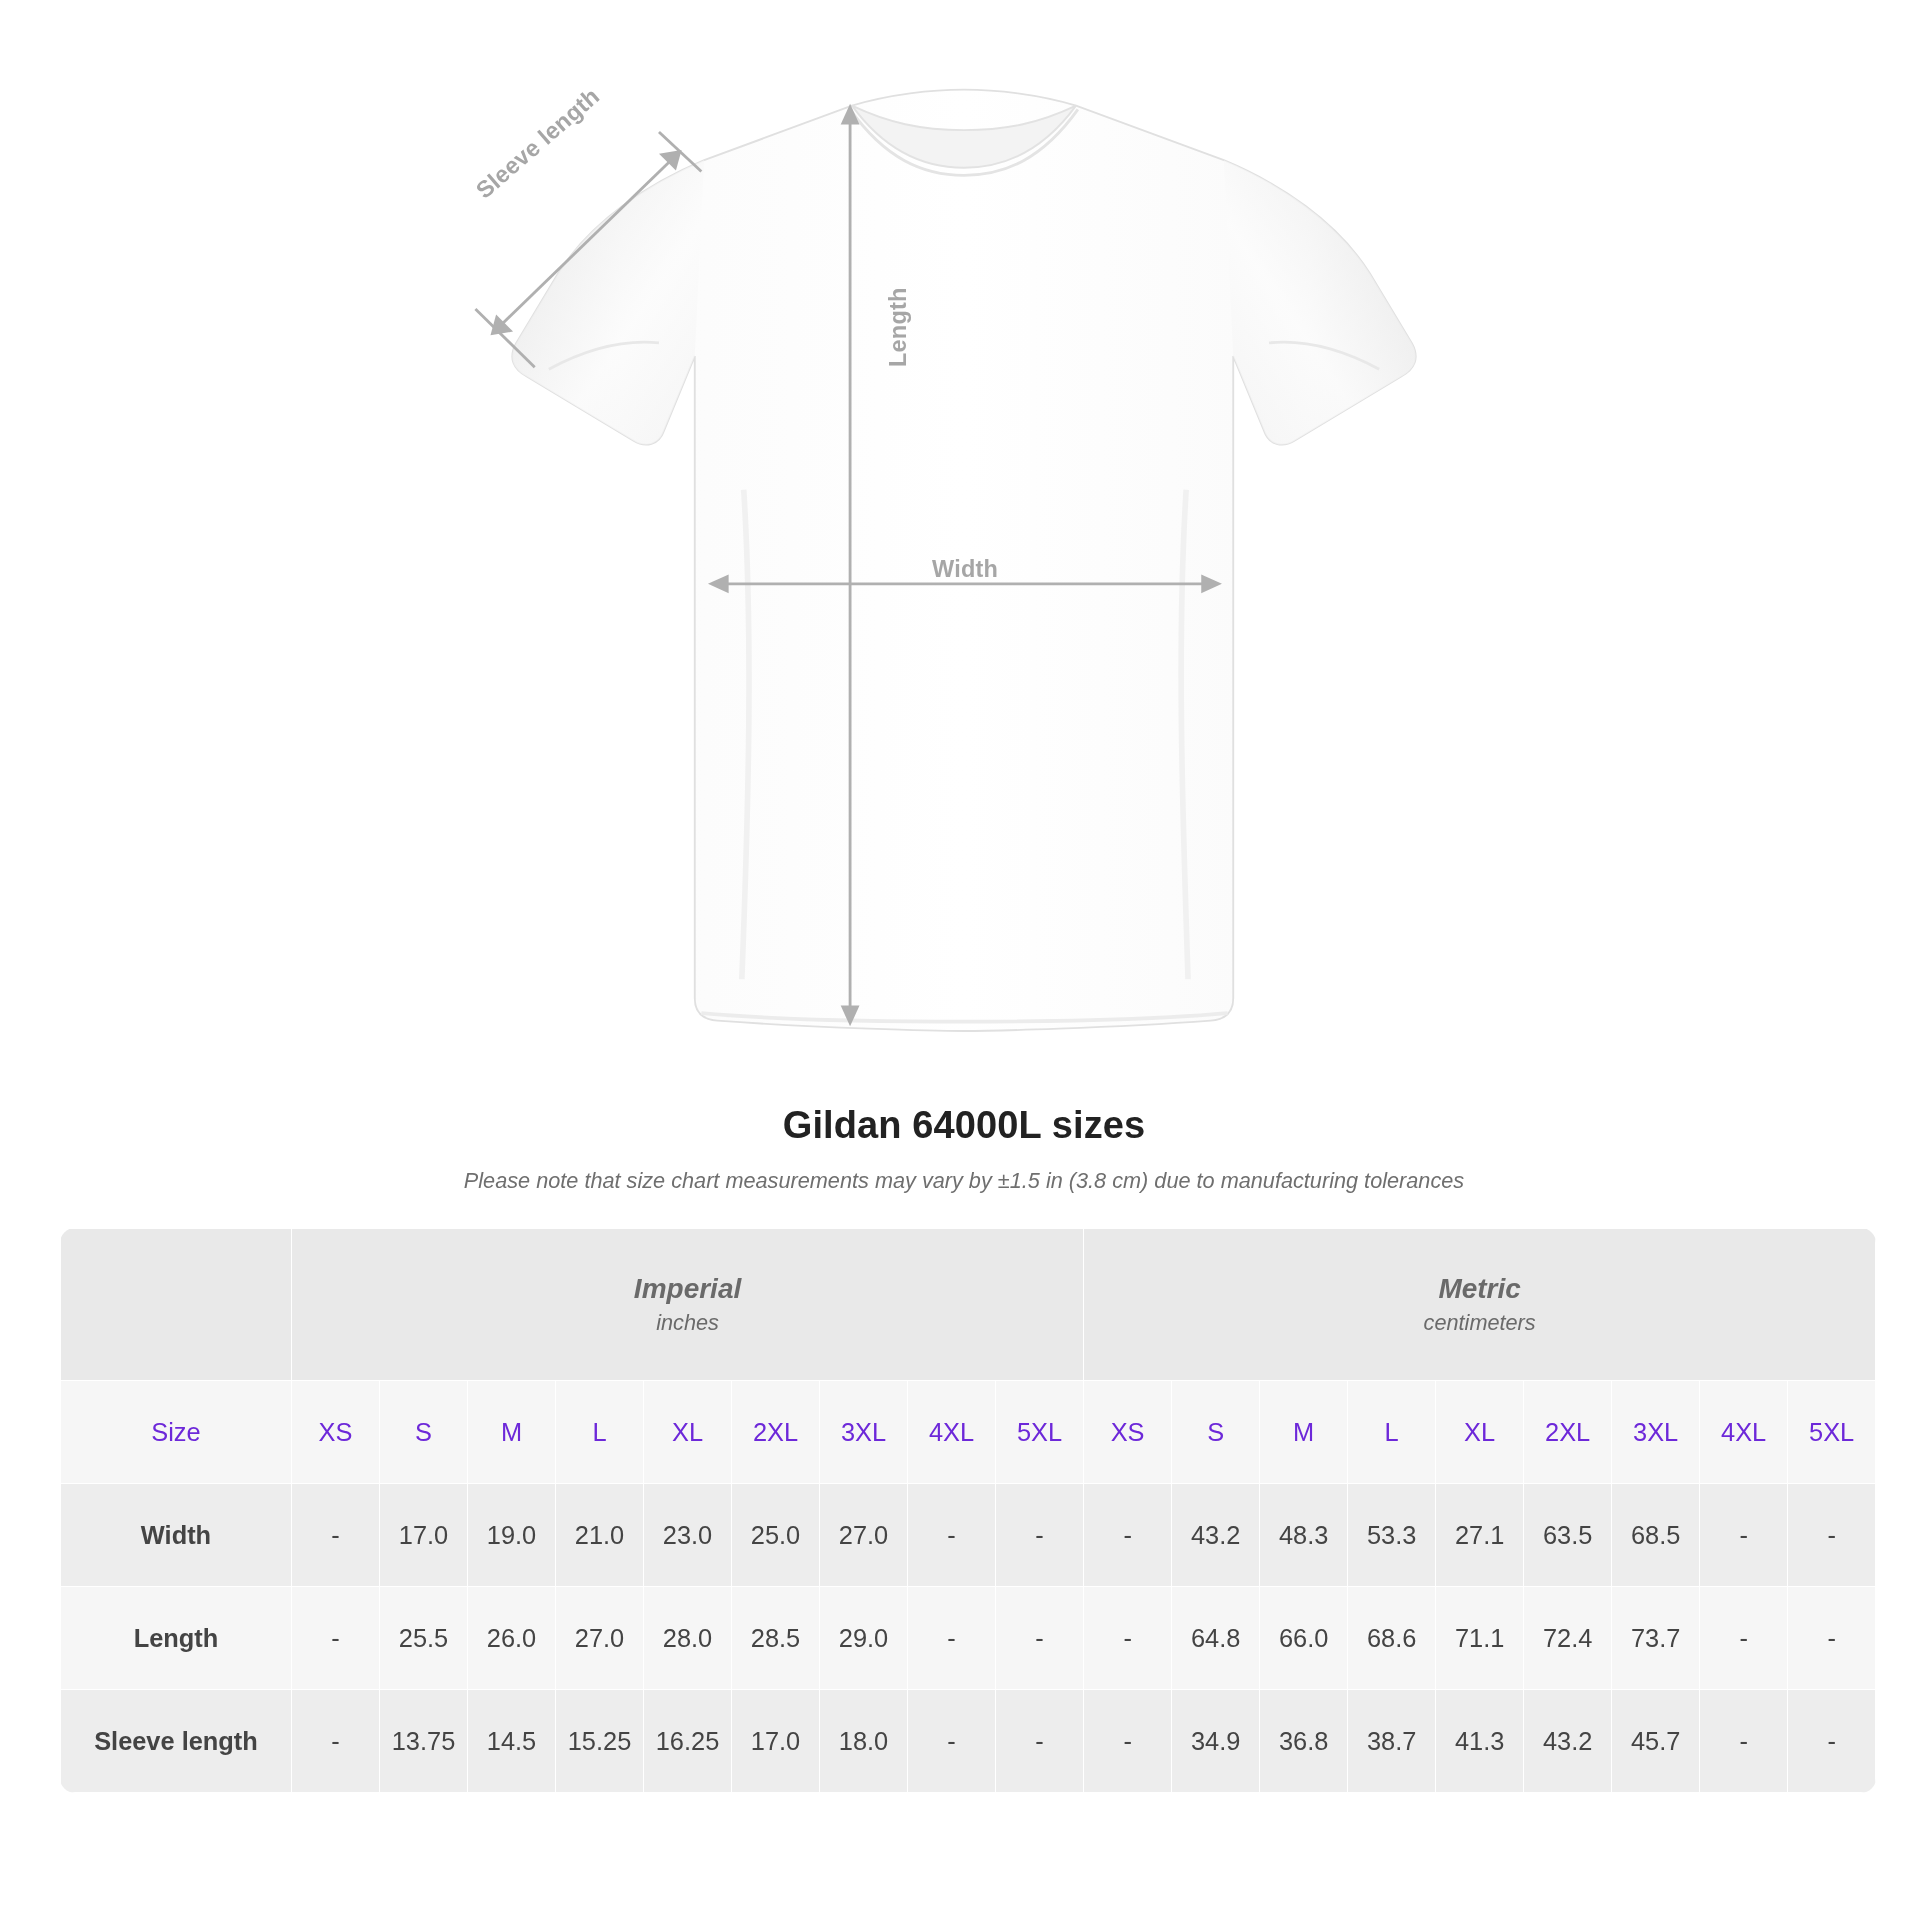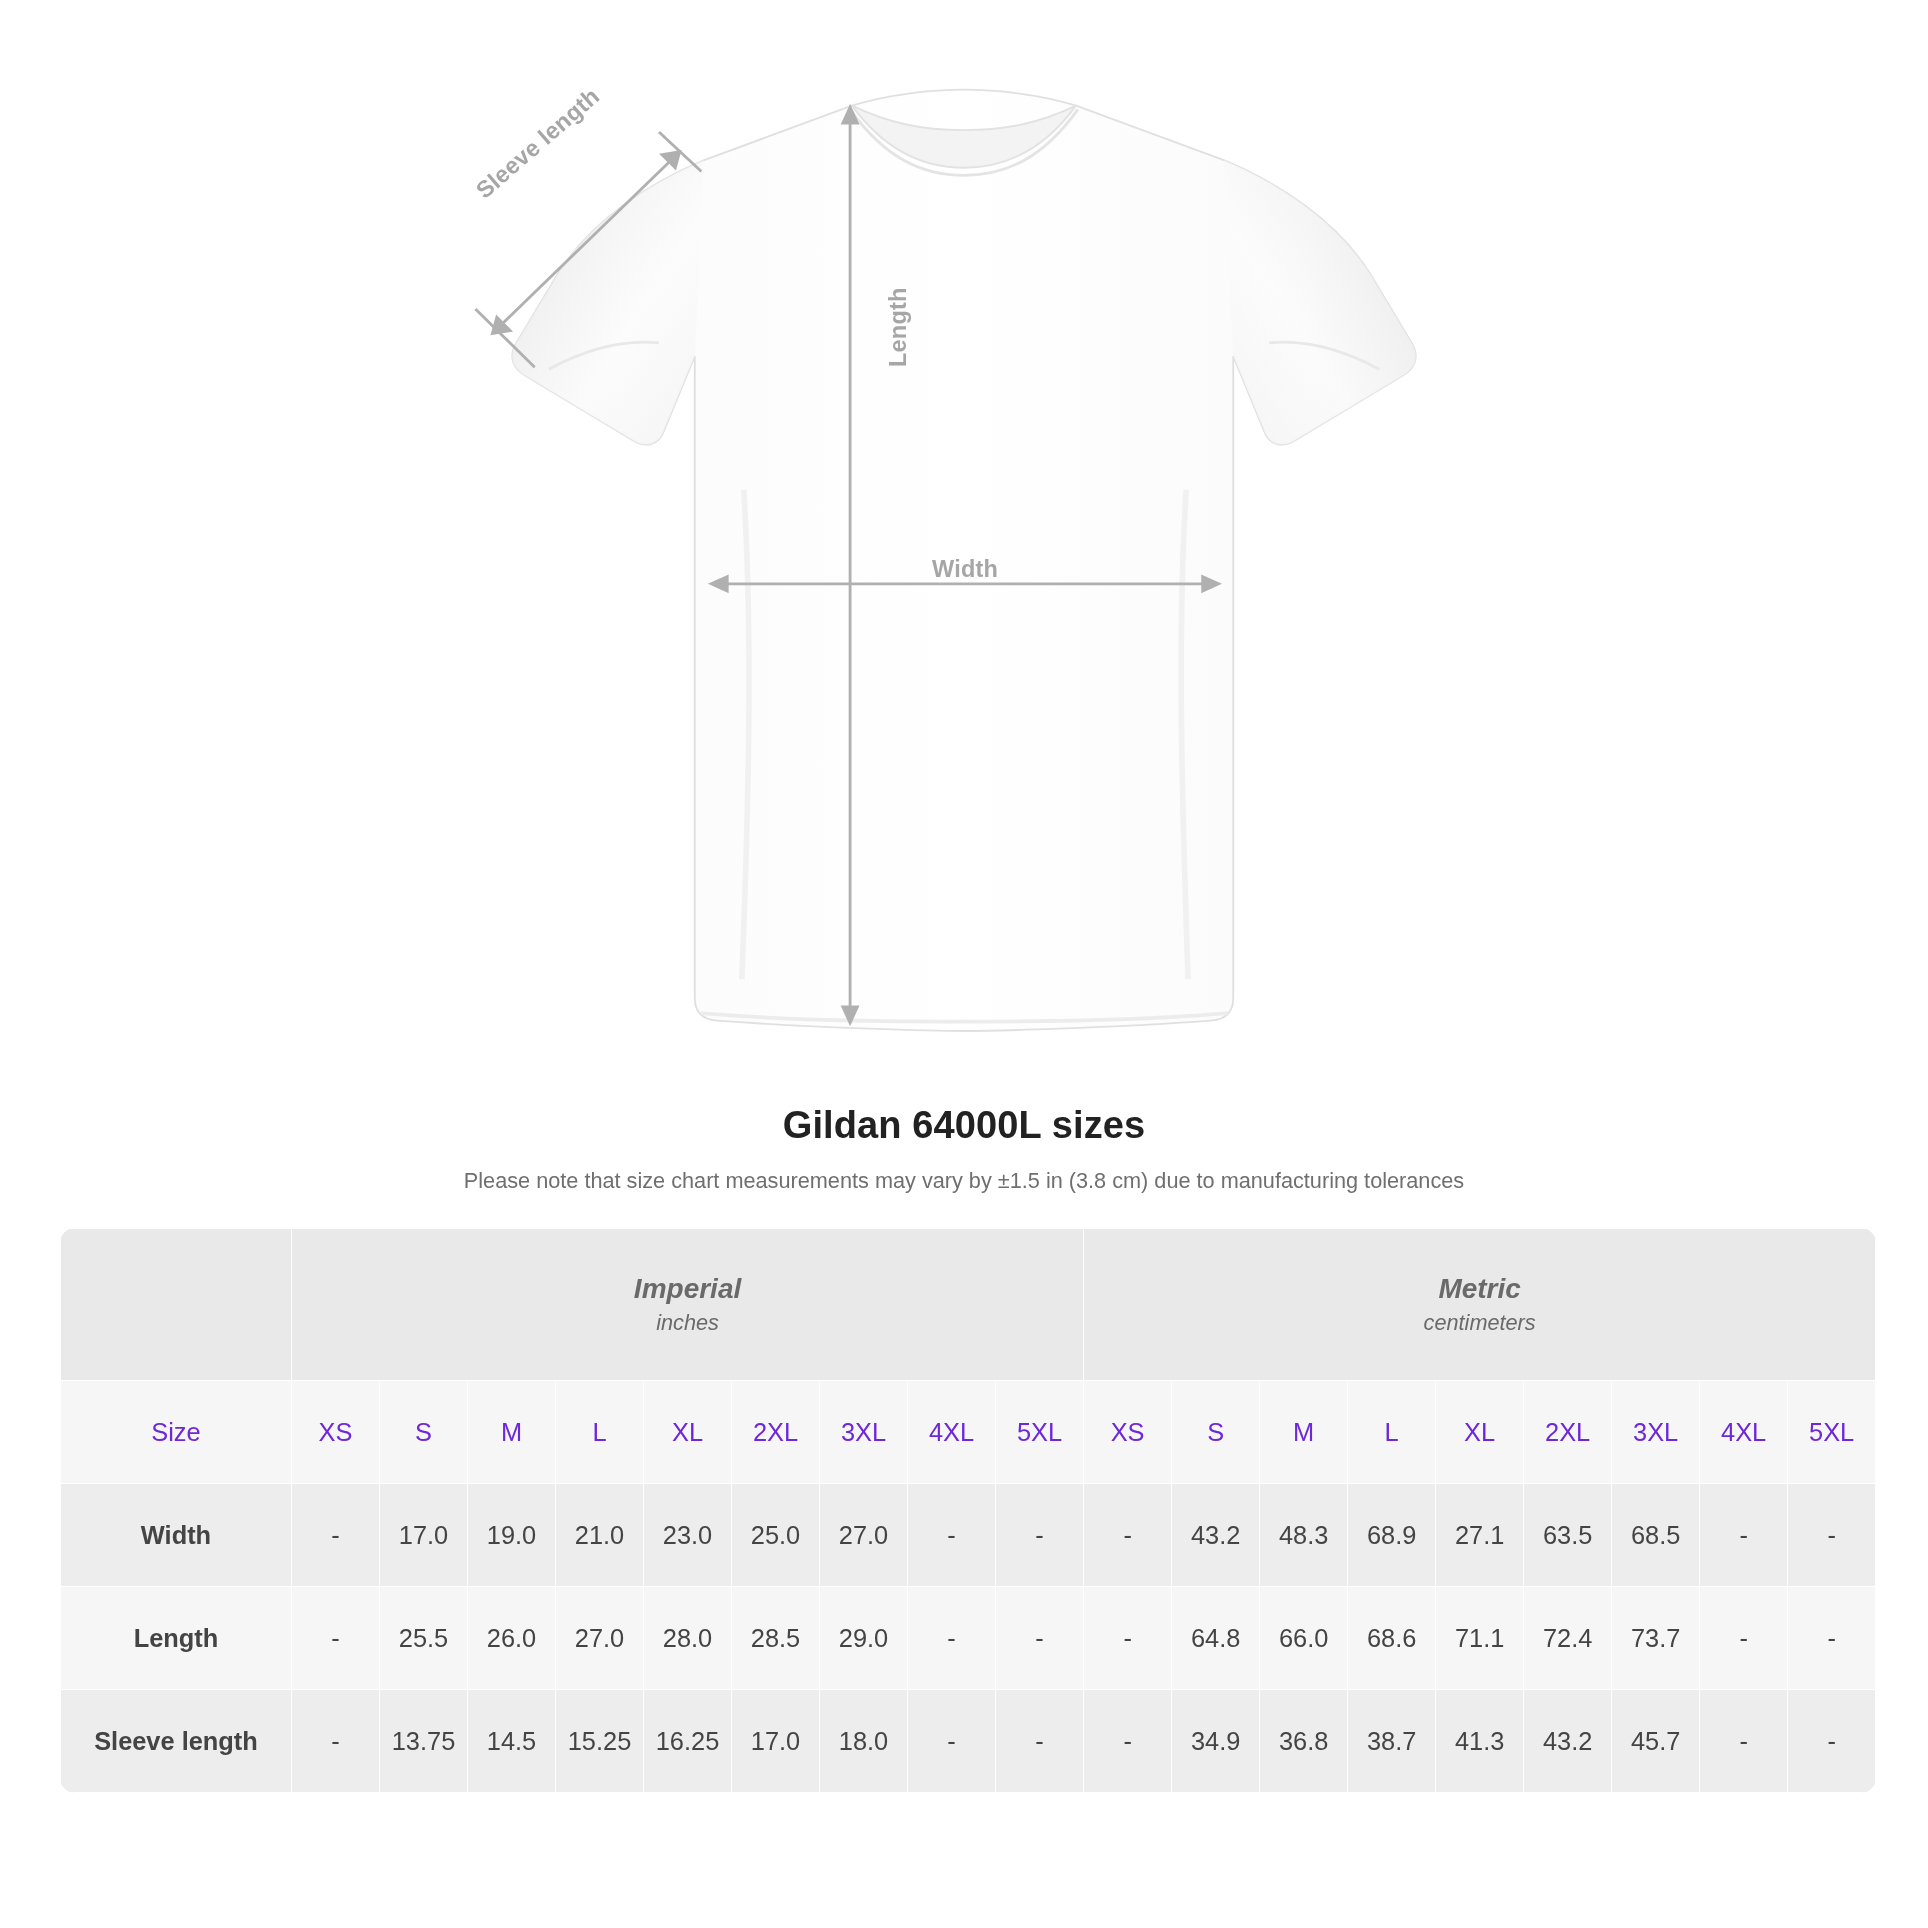--- a/index.html
+++ b/index.html
@@ -64,20 +64,21 @@
   }
   .chart-title {
     font-size: 38px;
     font-weight: bold;
     color: #222222;
     margin: 0;
     letter-spacing: 0.1px;
   }
   .chart-subtitle {
     font-size: 21.7px;
+    font-style: italic;
     color: #6f6f6f;
     margin-top: 21px;
   }
 
   
   .table-wrap {
     margin: 34px 60px 0 60px;
   }
   table.size-table {
     width: 1808px;
@@ -302,21 +303,21 @@
           <td>19.0</td>
           <td>21.0</td>
           <td>23.0</td>
           <td>25.0</td>
           <td>27.0</td>
           <td>-</td>
           <td>-</td>
           <td>-</td>
           <td>43.2</td>
           <td>48.3</td>
-          <td>68.9</td>
+          <td>53.3</td>
           <td>27.1</td>
           <td>63.5</td>
           <td>68.5</td>
           <td>-</td>
           <td>-</td>
         </tr>
 
         <tr class="data-row">
           <td class="rowlabel-cell">Length</td>
           <td>-</td>

